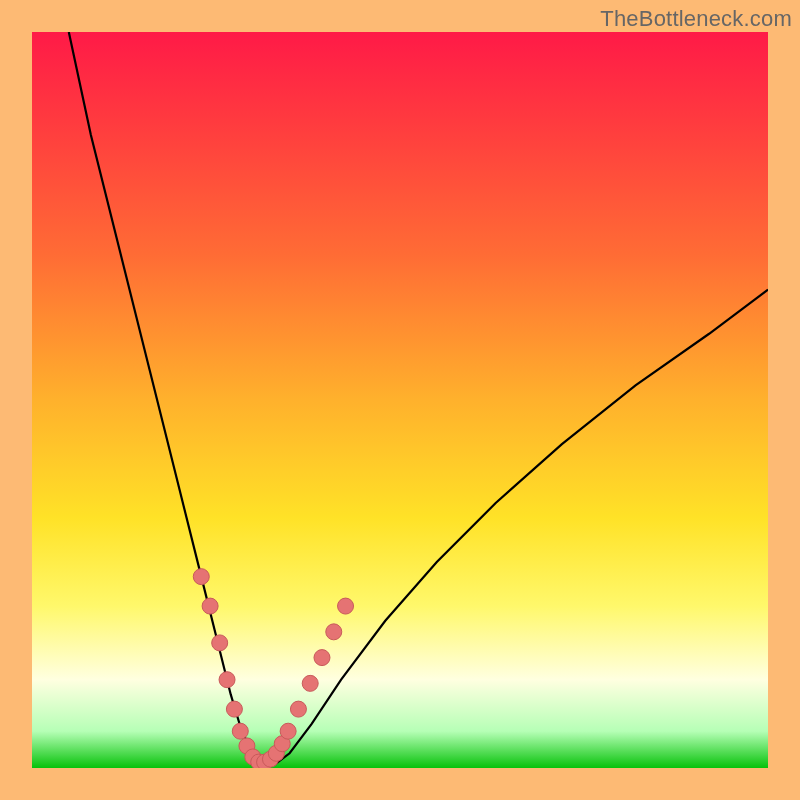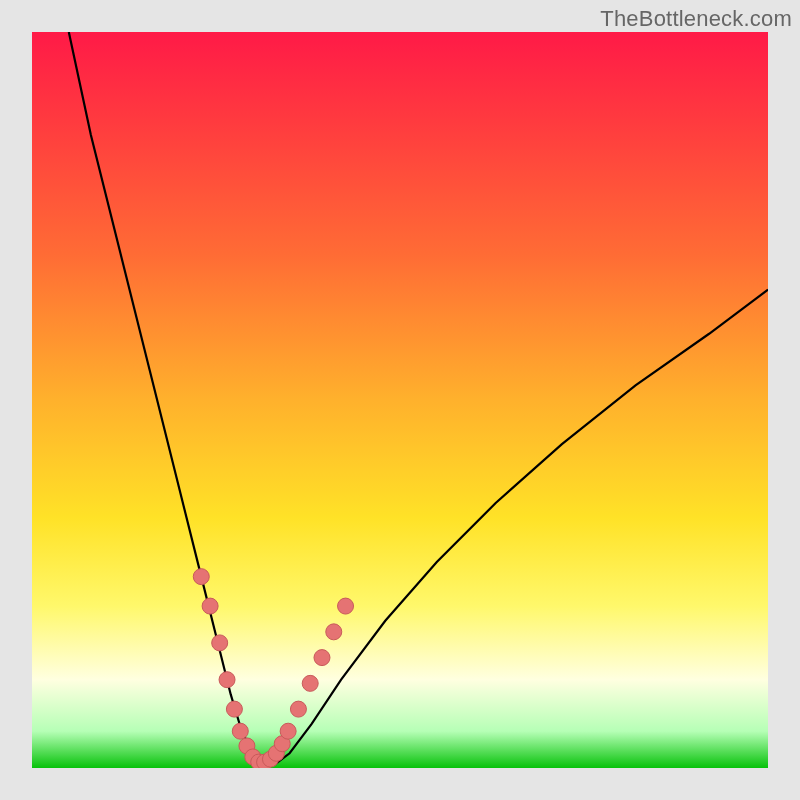--- a/index.html
+++ b/index.html
@@ -8,21 +8,21 @@
     width: 800px;
     height: 800px;
     overflow: hidden;
     background: #000;
     font-family: Arial, Helvetica, sans-serif;
   }
   .frame {
     position: relative;
     width: 800px;
     height: 800px;
-    background: #e5e5e5;
+    background: #fdba74;
   }
   .plot {
     position: absolute;
     left: 32px;
     top: 32px;
     width: 736px;
     height: 736px;
     background: linear-gradient(to bottom,
       #ff1a47 0%,
       #ff3a3f 12%,

